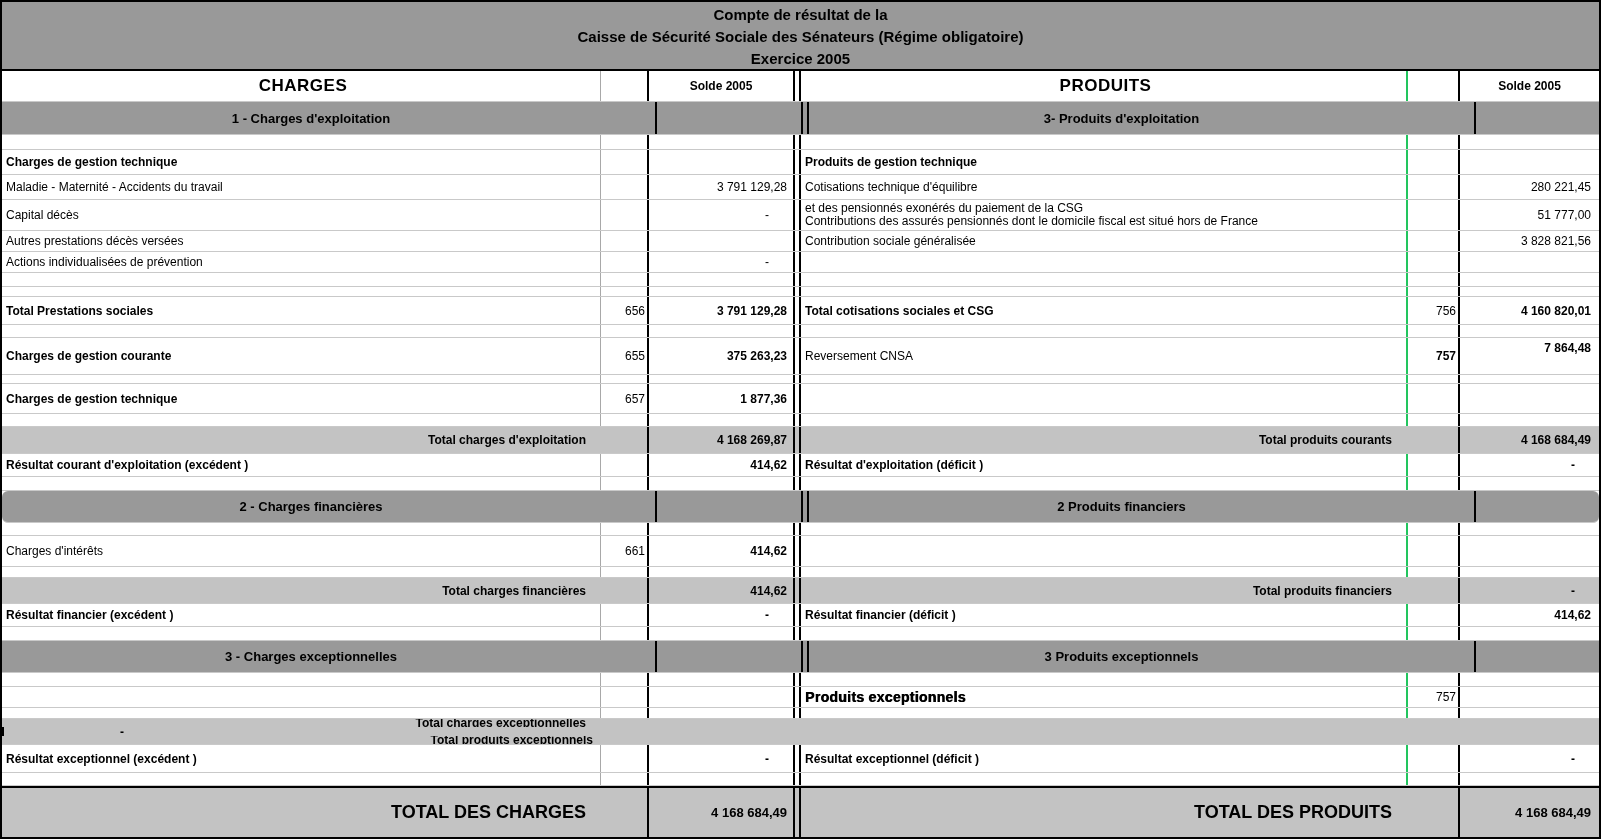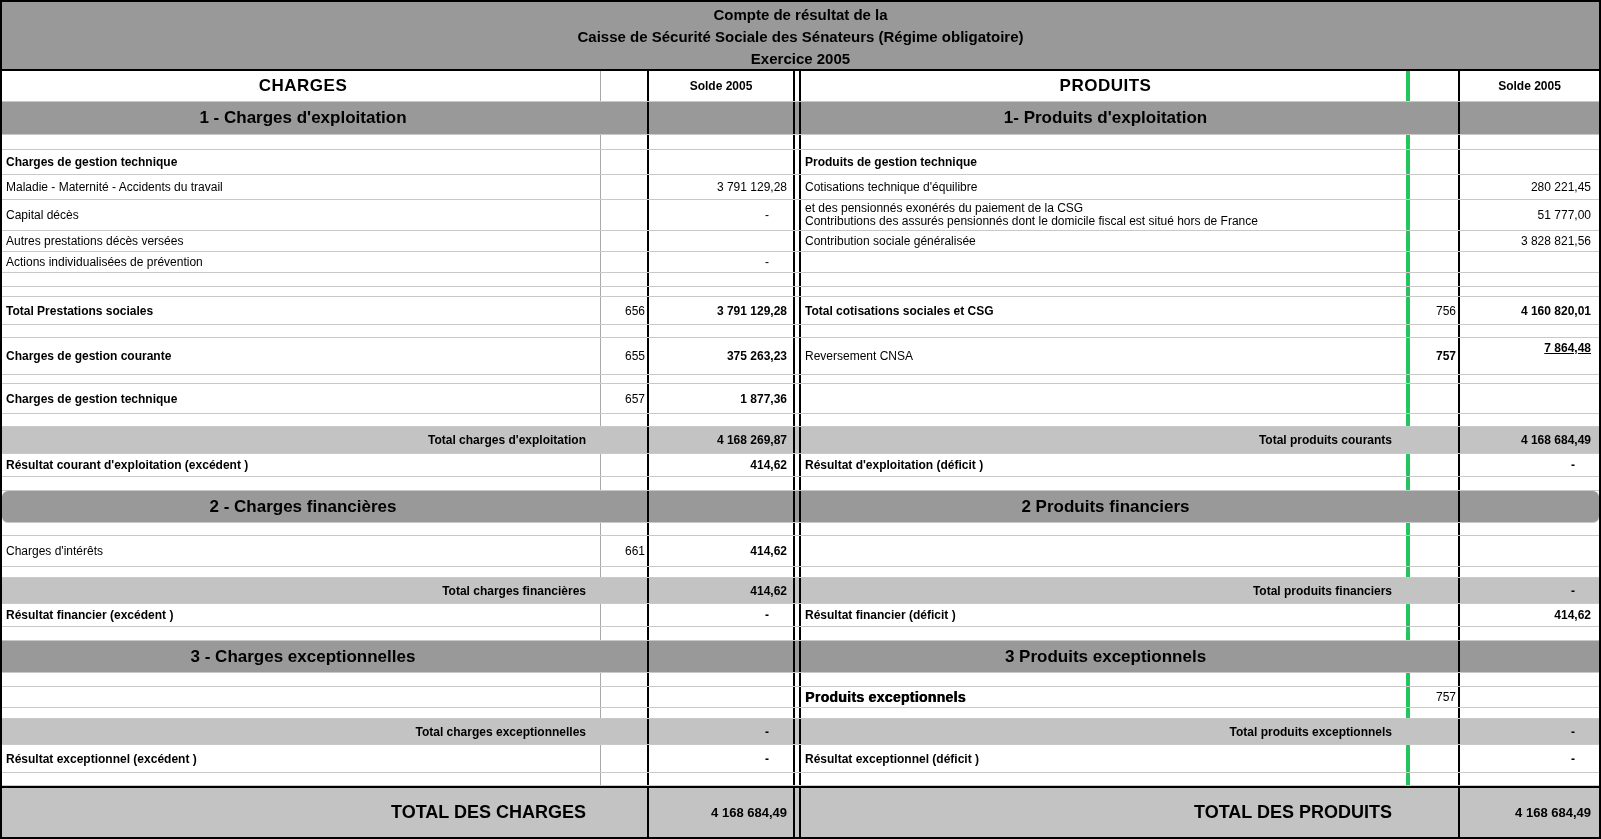--- a/index.html
+++ b/index.html
@@ -27,48 +27,48 @@
   
   .row{ display:flex; flex-shrink:0; background:#fff; border-bottom:1px solid #c9c9c9; }
   .c{ display:flex; align-items:center; overflow:hidden; font-size:12px; }
 
   
   .ll{ width:598px; padding-left:4px; }
   .la{ width:47px;  border-left:1px solid #a8a8a8; justify-content:flex-end; padding-right:2px; }
   .ls{ width:146px; border-left:2px solid #000; justify-content:flex-end; padding-right:6px; }
   .dv{ width:8px;   border-left:2px solid #000; border-right:2px solid #000; }
   .rl{ width:605px; padding-left:4px; }
-  .ra{ width:52px;  border-left:4px solid #22c55e; justify-content:flex-end; padding-right:2px;padding-left:32px; }
+  .ra{ width:52px;  border-left:2px solid #22c55e; justify-content:flex-end; padding-right:2px;padding-left:32px; }
   .rs{ flex:1;      border-left:2px solid #000; justify-content:flex-end; padding-right:8px; }
 
   
   .hdr{ height:31px; }
   .hdr .ll,.hdr .rl{ justify-content:center; font-size:17px; font-weight:bold; letter-spacing:.5px; }
   .hdr .ls,.hdr .rs{ justify-content:center; font-weight:bold; padding-right:0; }
 
   
   .band{ background:var(--band-dark,#999999); }
-  .band .ll,.band .rl{ justify-content:center; font-weight:bold; font-size:17px; }
+  .band .ll,.band .rl{ justify-content:center; font-weight:bold; font-size:13px;margin-left:8px; }
   .band .la,.band .ra{ border-left-color:transparent; }
 
   
   .total{ background:var(--band-light,#c3c3c3); }
   .total .ll,.total .rl{ justify-content:flex-end; font-weight:bold; padding-right:14px; padding-left:0; }
   .total .la,.total .ra{ border-left-color:transparent; }
 
   
   .grand{ background:var(--band-light,#c3c3c3); border-top:2px solid #000; border-bottom:none; }
   .grand .ll,.grand .rl{ justify-content:flex-end; font-weight:bold; font-size:18px; padding-right:14px; padding-left:0; }
   .grand .ls,.grand .rs{ font-size:13px; }
   .grand .la,.grand .ra{ border-left-color:transparent; }
 
   .b{ font-weight:bold; }
   .heavy{ font-weight:bold; text-shadow:.6px 0 0 #000; letter-spacing:.3px; font-size:14px; }
   .dash{ padding-right:24px; }
-  .vtop{ align-items:flex-start; padding-top:3px;text-decoration:underline; }
+  .vtop{ align-items:flex-start; padding-top:3px; }
   .two-line{ line-height:13px; }
 </style>
 </head>
 <body>
 
 <div class="sheet">
 
   <div class="title">
     <div>Compte de résultat de la</div>
     <div>Caisse de Sécurité Sociale des Sénateurs (Régime obligatoire)</div>
@@ -84,21 +84,21 @@
     <div class="c ra"></div>
     <div class="c rs">Solde 2005</div>
   </div>
 
   <div id="rows" style="display:flex;flex-direction:column;flex:1;">
       <div class="row band" style="height: 33px;">
         <div class="c ll">1 - Charges d'exploitation</div>
         <div class="c la"></div>
         <div class="c ls"></div>
         <div class="c dv"></div>
-        <div class="c rl">1- Produits d'exploitation</div>
+        <div class="c rl">3- Produits d'exploitation</div>
         <div class="c ra"></div>
         <div class="c rs"></div>
       </div>
       <div class="row blank" style="height: 15px;">
         <div class="c ll"></div>
         <div class="c la"></div>
         <div class="c ls"></div>
         <div class="c dv"></div>
         <div class="c rl"></div>
         <div class="c ra"></div>
@@ -345,21 +345,21 @@
       </div>
       <div class="row blank" style="height: 11px;">
         <div class="c ll"></div>
         <div class="c la"></div>
         <div class="c ls"></div>
         <div class="c dv"></div>
         <div class="c rl"></div>
         <div class="c ra"></div>
         <div class="c rs"></div>
       </div>
-      <div class="row total" style="height: 26px;">
+      <div class="row total" style="height: 26px; flex-direction: column;">
         <div class="c ll">Total charges exceptionnelles</div>
         <div class="c la"></div>
         <div class="c ls b dash">-</div>
         <div class="c dv"></div>
         <div class="c rl">Total produits exceptionnels</div>
         <div class="c ra"></div>
         <div class="c rs b dash">-</div>
       </div>
       <div class="row item" style="height: 28px;">
         <div class="c ll b">Résultat exceptionnel (excédent )</div>

